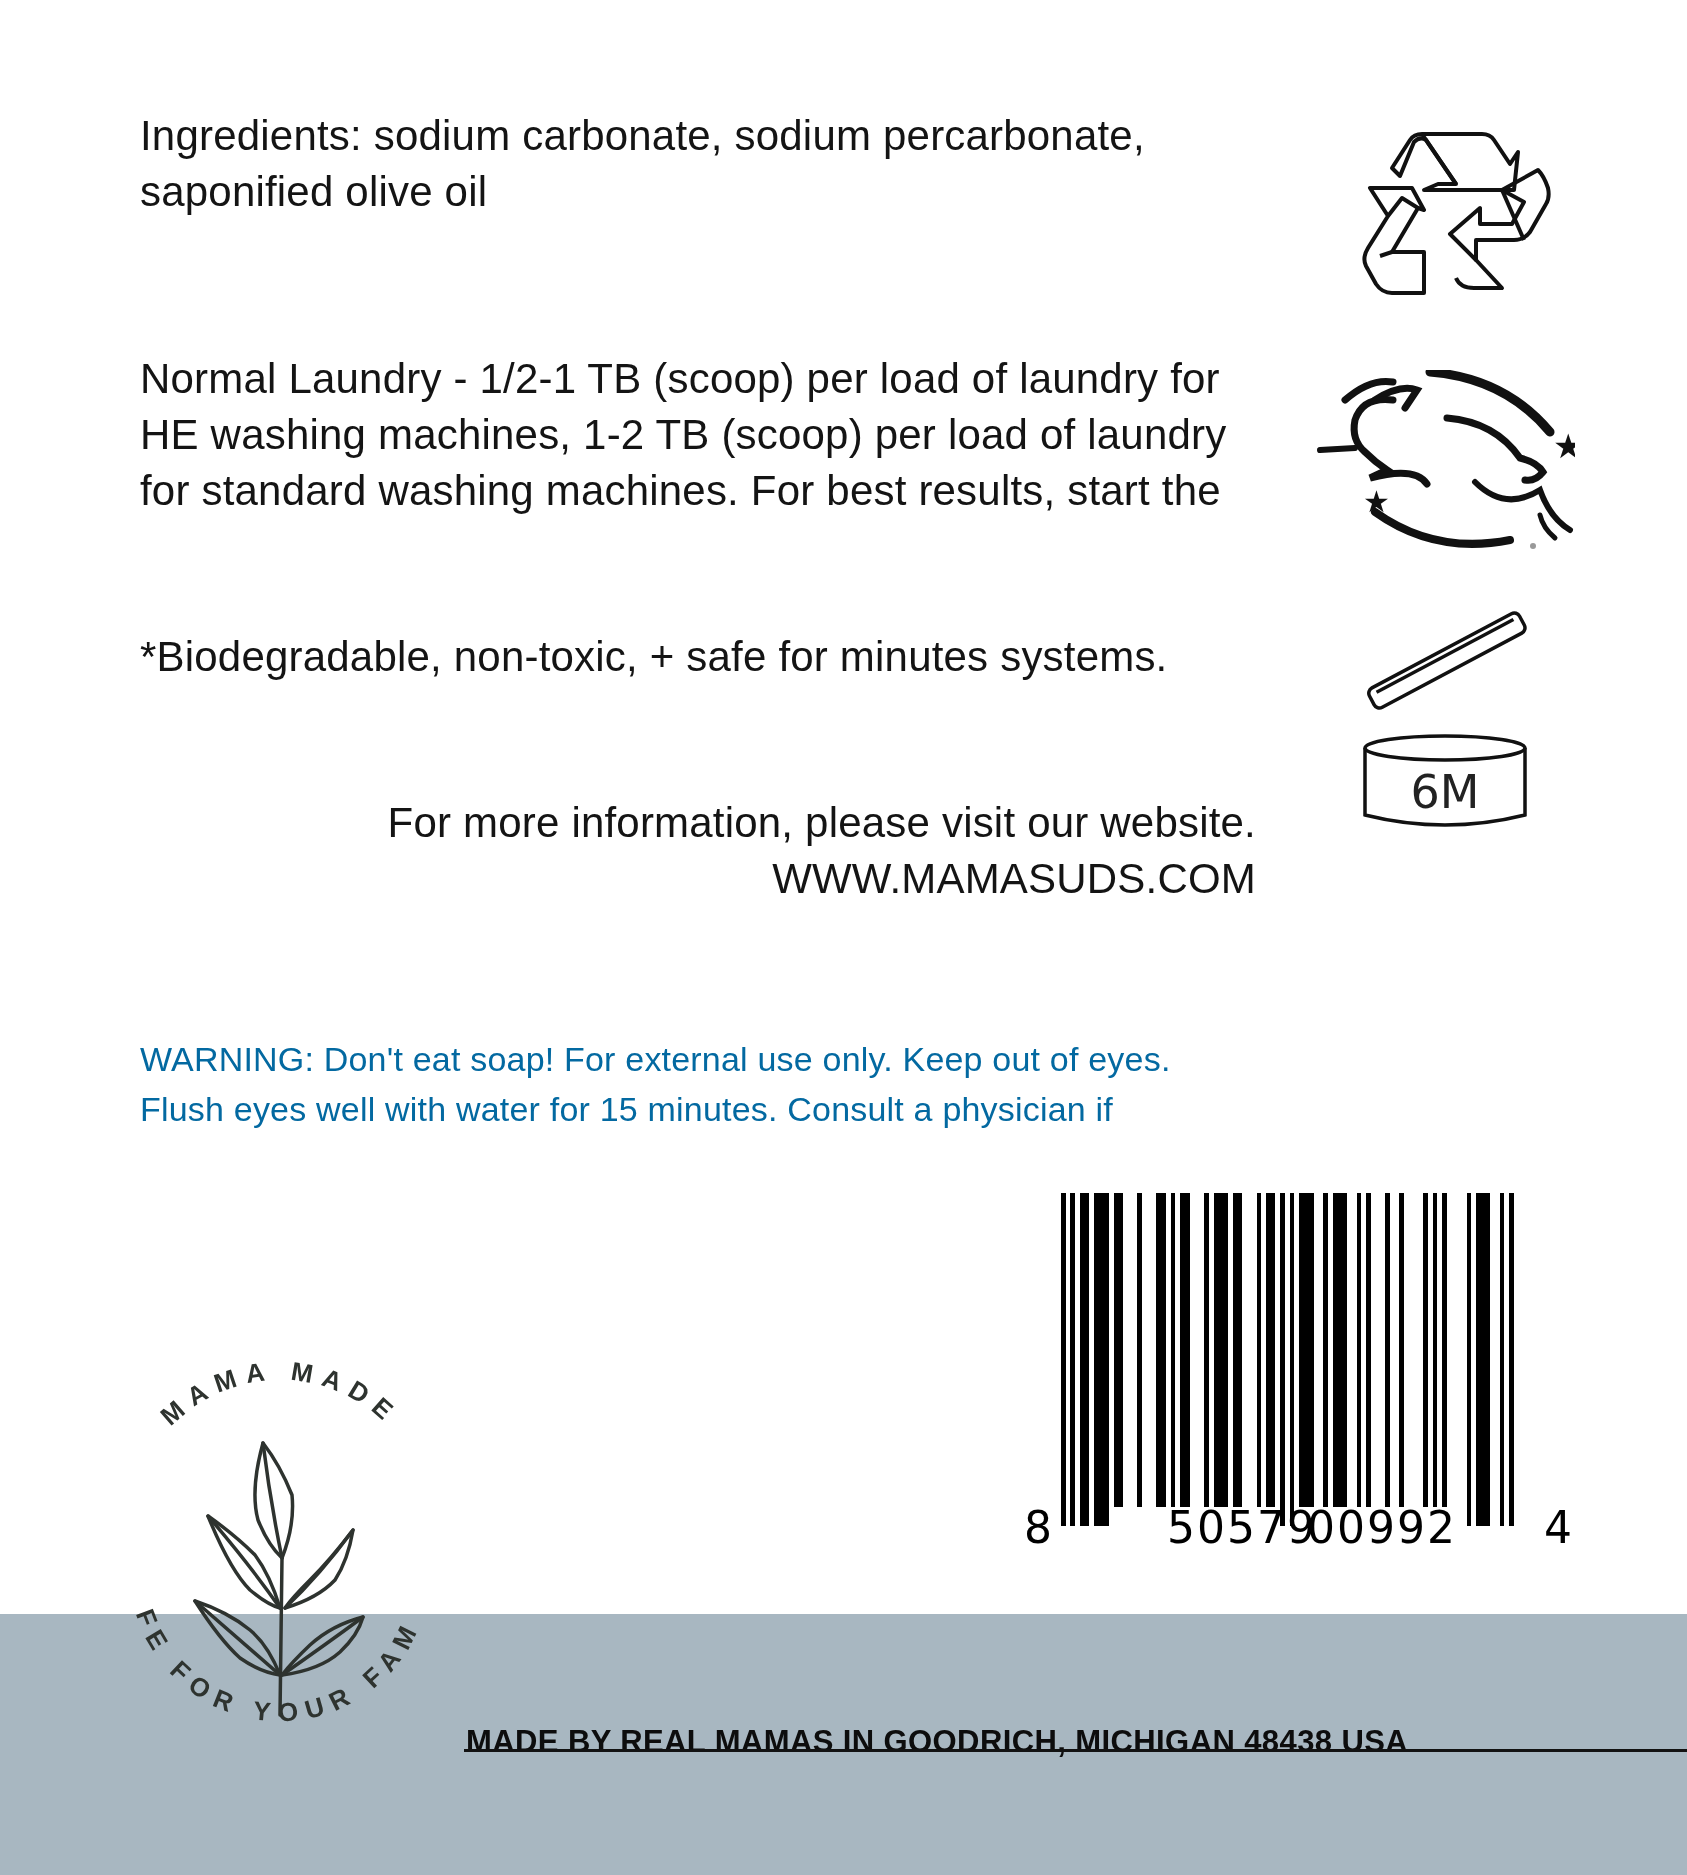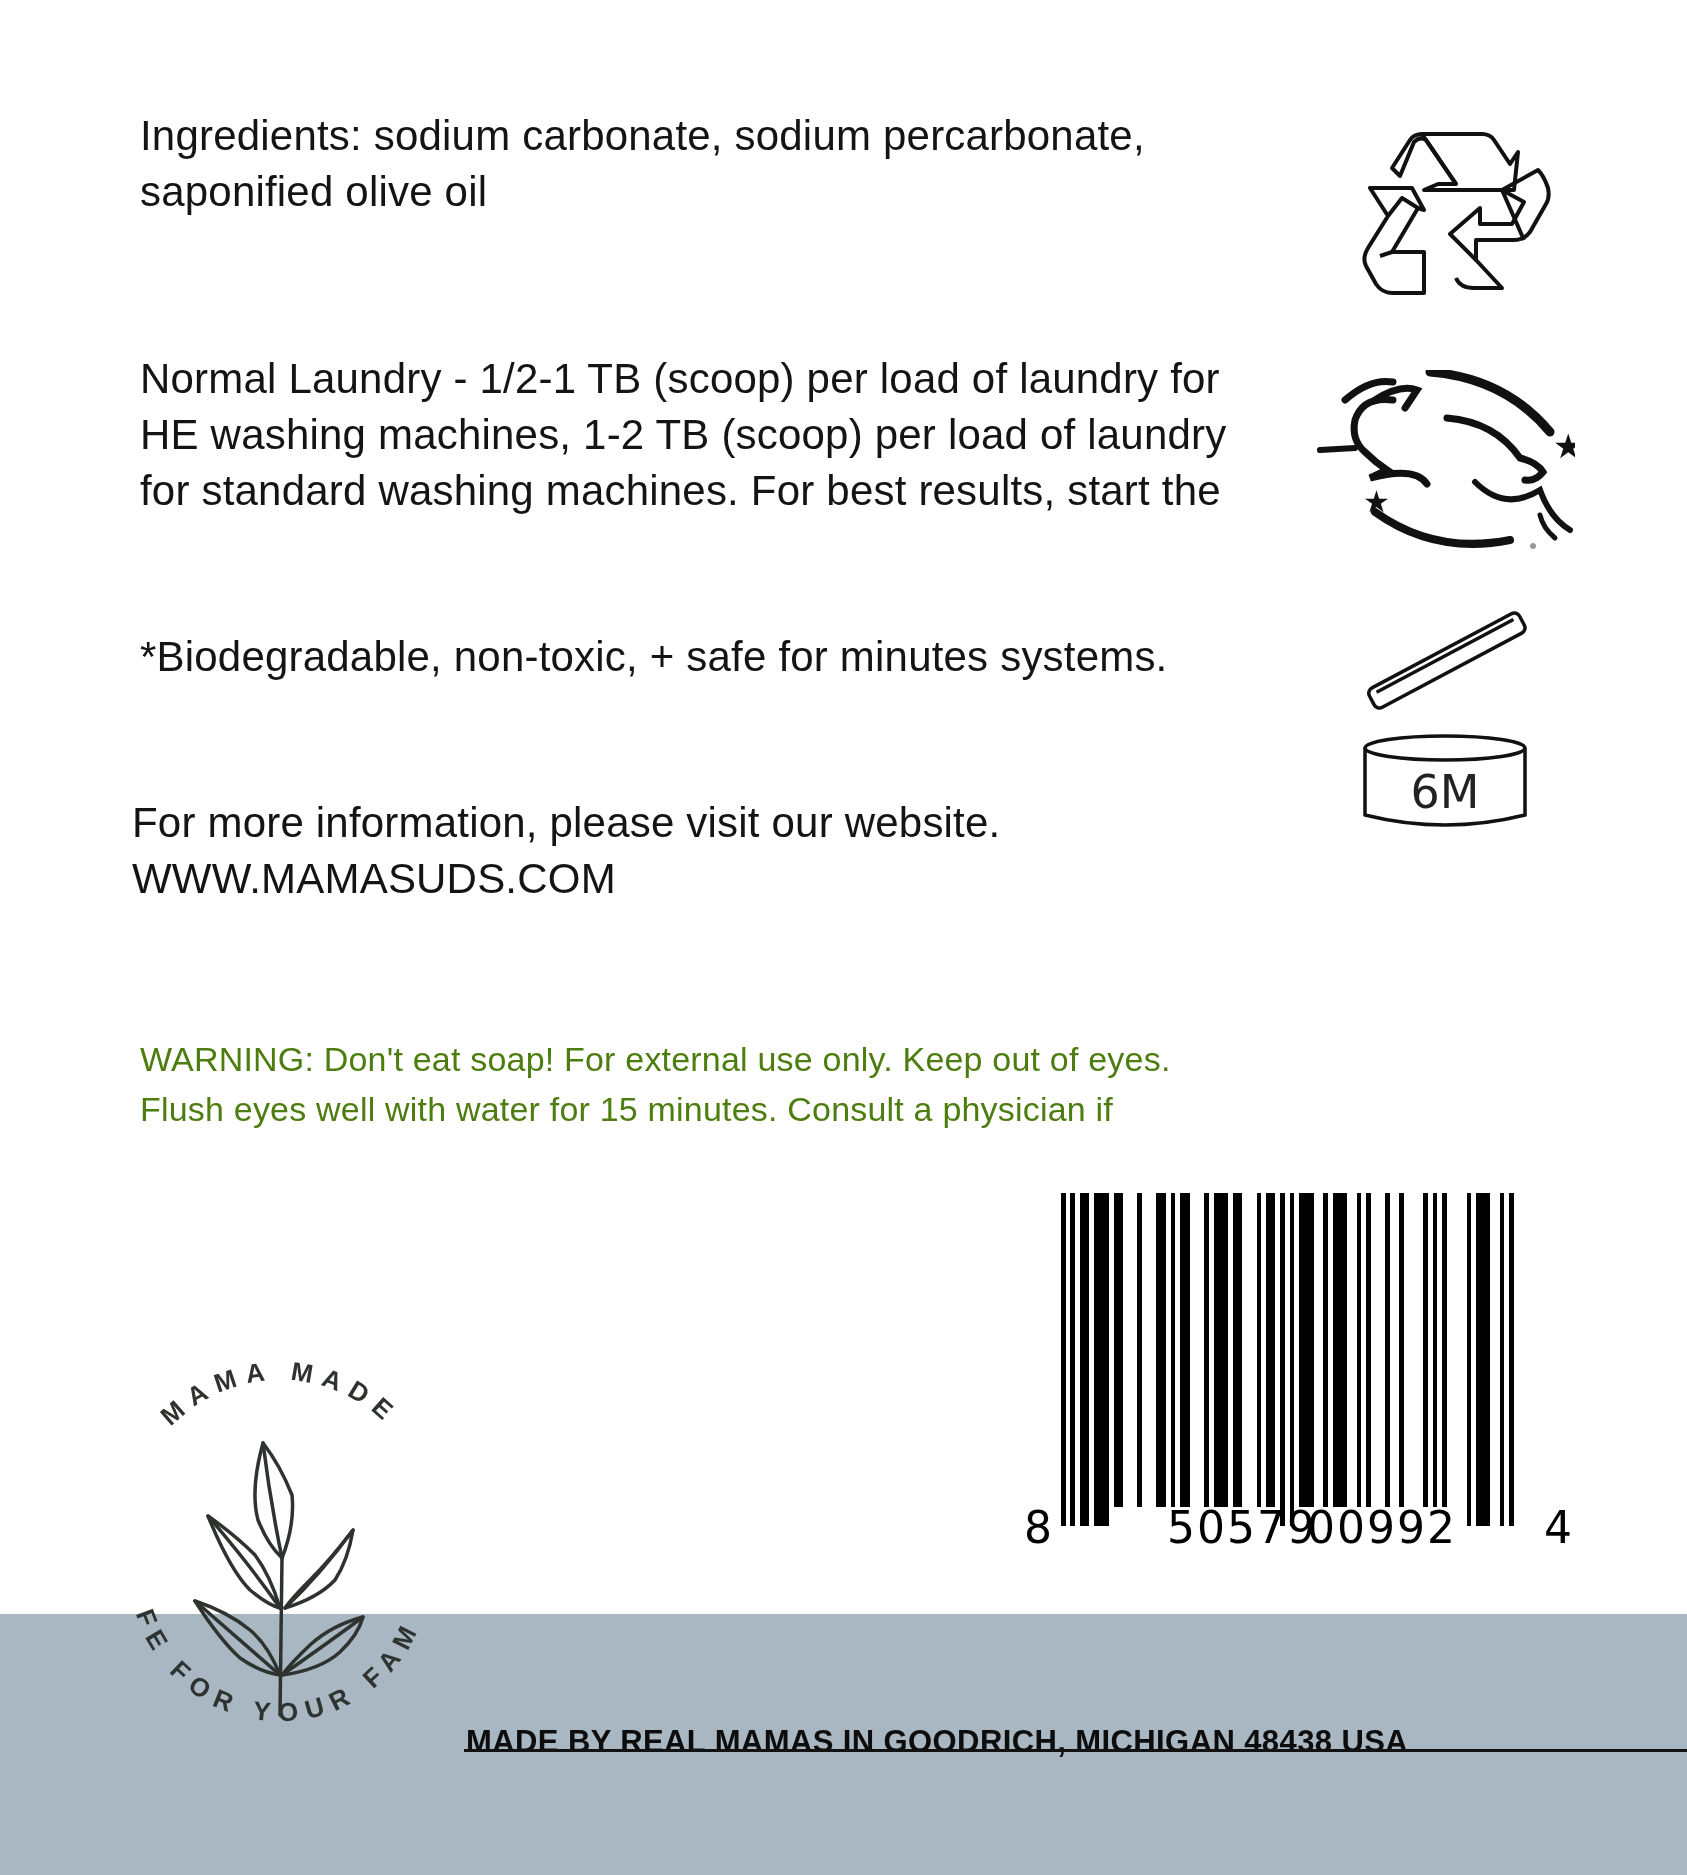--- a/index.html
+++ b/index.html
@@ -10,24 +10,24 @@
   }
   .abs { position: absolute; }
   .body-text {
     font-family: Liberation Sans, sans-serif;
     font-size: 42px; line-height: 56px; color: #141414;
     letter-spacing: 0.2px;
   }
   #ingredients { left: 140px; top: 108px; width: 1160px; }
   #directions { left: 140px; top: 351px; width: 1120px; }
   #biodegradable { left: 140px; top: 629px; width: 1120px; }
-  #more-info { left: 132px; top: 795px; width: 1100px; }
+  #more-info { left: 156px; top: 795px; width: 1100px; text-align: right; }
   #warning {
     left: 140px; top: 1034px; width: 1120px;
-    font-size: 34px; line-height: 50px; color: #4d7c0f;
+    font-size: 34px; line-height: 50px; color: #0369a1;
   }
   .line { display: block; white-space: nowrap; }
   .band {
     left: 0; top: 1614px; width: 1687px; height: 261px;
     background: #a8b7c1;
   }
   .made-by {
     left: 466px; top: 1692px; white-space: nowrap;
     font-family: "Liberation Sans", sans-serif; font-weight: bold;
     font-size: 31px; letter-spacing: 0.4px; color: #0d0d0d; margin-top: 32px;

